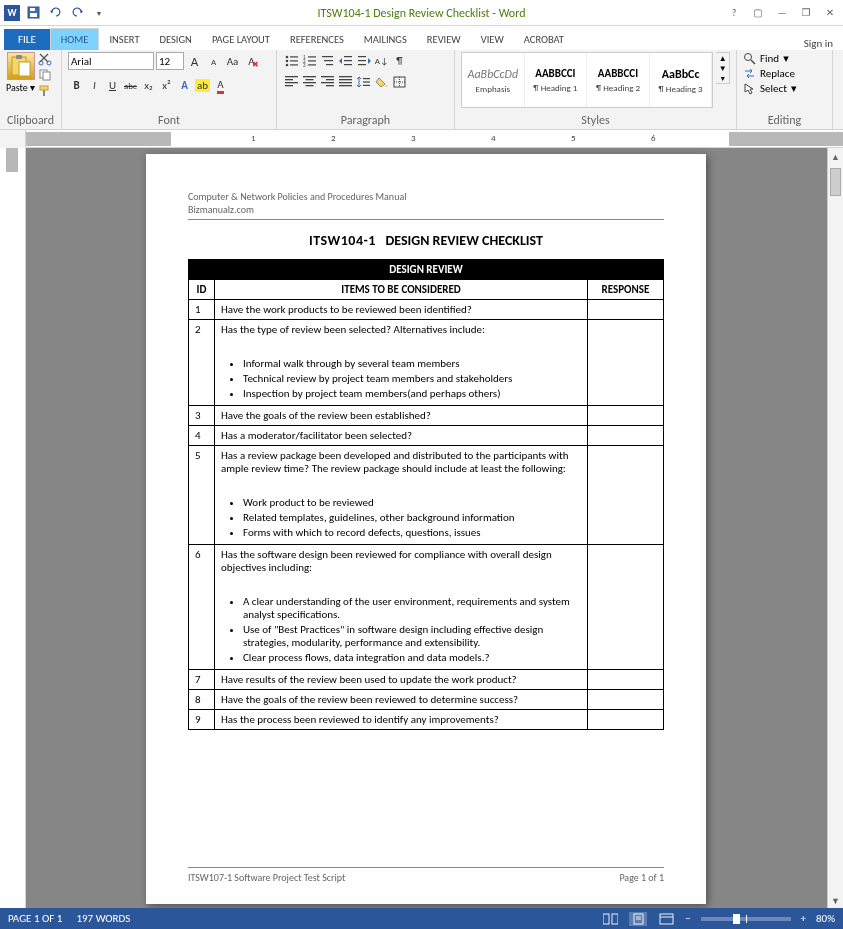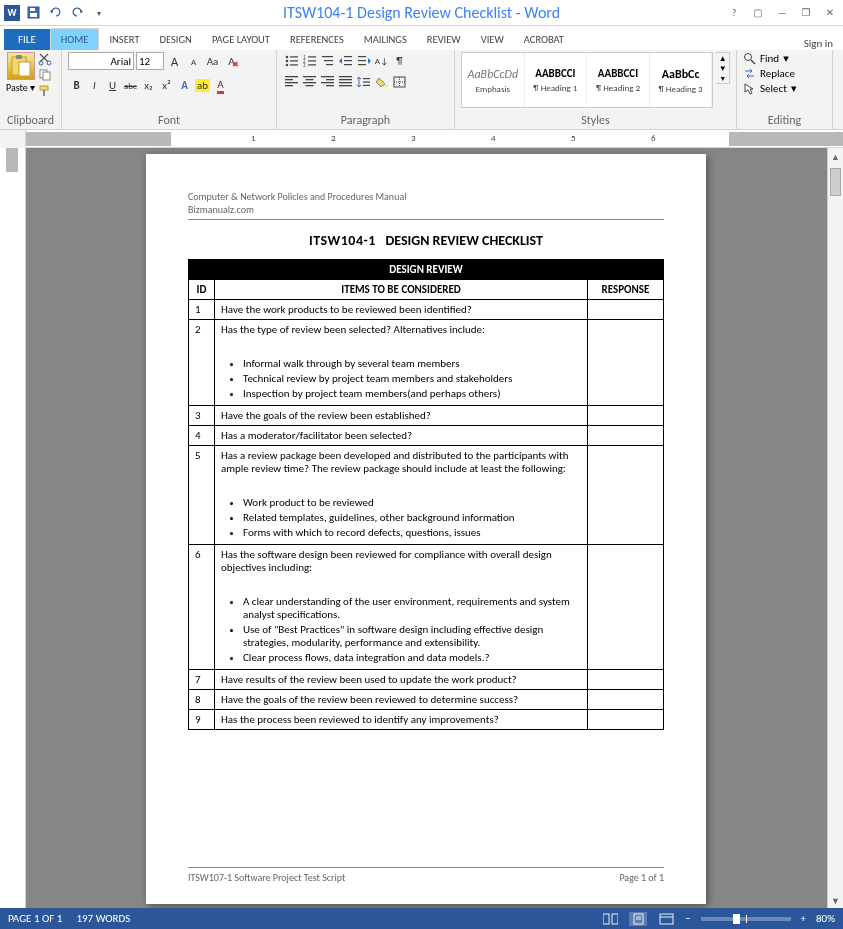--- a/index.html
+++ b/index.html
@@ -3,21 +3,21 @@
 <meta charset="utf-8">
 <style>
 * { margin: 0; padding: 0; box-sizing: border-box; font-family: "Segoe UI", Calibri, Arial, sans-serif; }
 body { width: 843px; height: 929px; background: #fff; overflow: hidden; position: relative; }
 
 
 .titlebar { height: 26px; background: #fff; display: flex; align-items: center; padding: 0 4px; border-bottom: 1px solid #d4d4d4; position: relative; }
 .titlebar-left { display: flex; align-items: center; gap: 4px; }
 .word-icon { width: 16px; height: 16px; background: #2b579a; color: #fff; font-size: 10px; font-weight: bold; display: flex; align-items: center; justify-content: center; }
 .qat-btn { width: 18px; height: 18px; display: flex; align-items: center; justify-content: center; font-size: 11px; color: #555; }
-.titlebar-center { position: absolute; left: 50%; transform: translateX(-50%); font-size: 16px; color: #3b82f6; }
+.titlebar-center { position: absolute; left: 50%; transform: translateX(-50%); font-size: 12px; color: #4d7c0f; }
 .titlebar-right { position: absolute; right: 2px; display: flex; gap: 2px; }
 .win-btn { width: 22px; height: 20px; display: flex; align-items: center; justify-content: center; font-size: 10px; color: #666; }
 
 
 .tabs-row { height: 24px; background: #fff; display: flex; align-items: flex-end; padding: 0 4px; font-size: 11px; position: relative; }
 .file-tab { background: #1e6cbf; color: #fff; padding: 4px 14px; font-size: 11px; }
 .tab { padding: 4px 10px; color: #444; text-transform: uppercase; font-size: 10.5px; }
 .tab.active { background: #7dd3fc; color: #2b579a; border: 1px solid #d4d4d4; border-bottom: none; }
 .signin { position: absolute; right: 10px; font-size: 11px; color: #444; }
 
@@ -26,21 +26,21 @@
 .rgroup { border-right: 1px solid #d4d4d4; padding: 2px 6px 0; display: flex; flex-direction: column; }
 .rgroup-body { flex: 1; display: flex; align-items: flex-start; gap: 3px; }
 .rgroup-label { text-align: center; font-size: 12px; color: #666; padding-bottom: 2px; }
 
 .clip-col { display:flex; flex-direction:column; align-items:center; gap:1px; }
 .paste-icon { width: 28px; height: 28px; background: linear-gradient(#f9e79f,#d4a017); border: 1px solid #c99; display:flex; align-items:center; justify-content:center; font-size:9px; }
 .small-icns { display:flex; flex-direction:column; gap:2px; font-size:11px; }
 
 .font-row1 { display:flex; align-items:center; gap:2px; }
 .font-select { font-size:11px; border:1px solid #aaa; background:#fff; padding:0 2px; height:18px; }
-.font-select.name { width:66px;text-align:right; }
+.font-select.name { width:86px; }
 .font-select.size { width:28px; }
 .fbtn { width:17px; height:17px; border:1px solid transparent; display:flex; align-items:center; justify-content:center; font-size:11px; color:#333; background:none; }
 .font-row2 { display:flex; align-items:center; gap:1px; margin-top:4px; }
 
 .para-rows { display:flex; flex-direction:column; gap:4px; }
 .para-row { display:flex; gap:1px; }
 
 .styles-scroll { display:flex; gap:0; border:1px solid #ccc; background:#fff; width:260px; height:56px; overflow:hidden; }
 .style-box { width: 65px; border-right:1px solid #eee; display:flex; flex-direction:column; align-items:center; justify-content:center; font-size:9px; padding:2px; }
 .style-sample { font-size:12px; }

